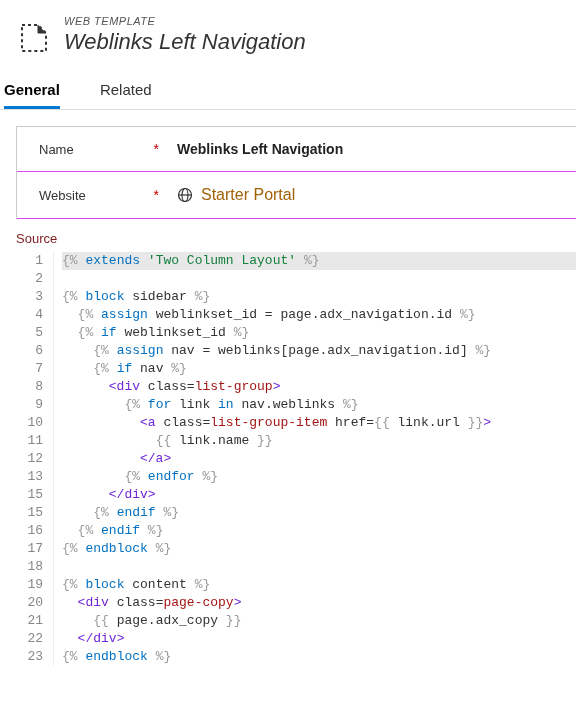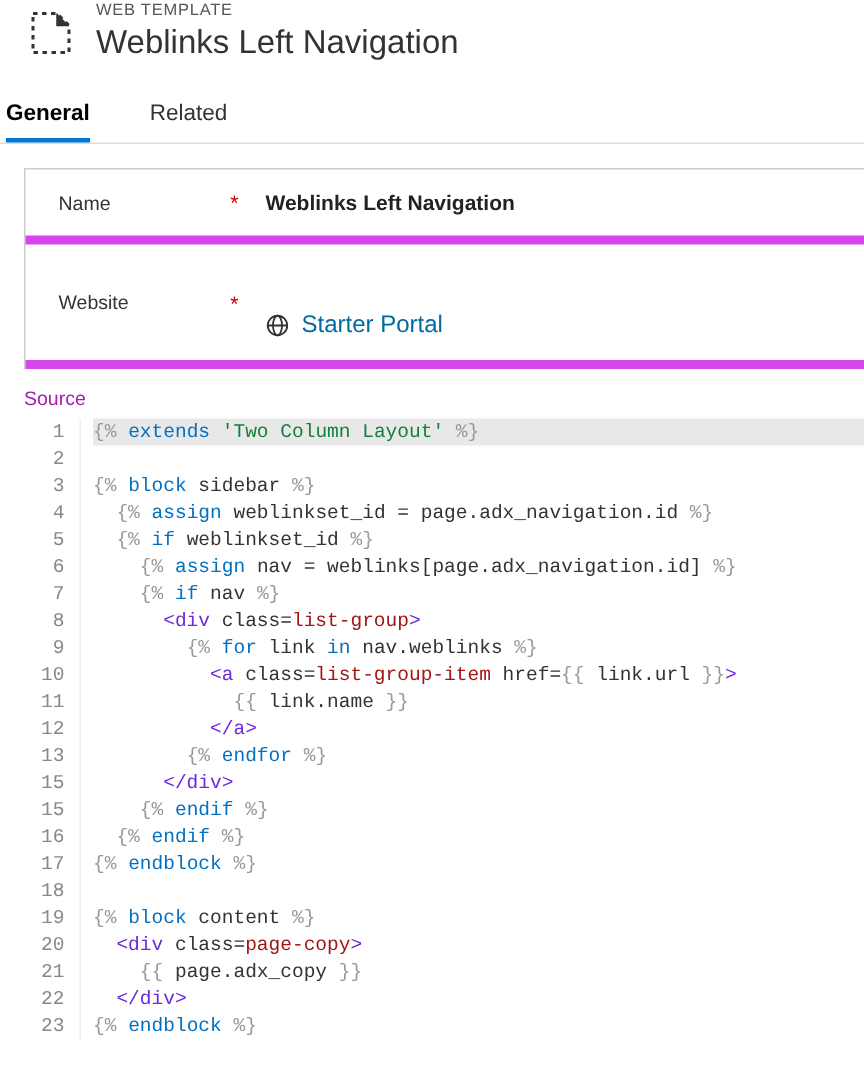--- a/index.html
+++ b/index.html
@@ -1,36 +1,36 @@
 <!DOCTYPE html>
 <html><head>
   <meta charset="utf-8">
   <style>
     * { box-sizing: border-box; margin: 0; padding: 0; }
     body { font-family: 'Segoe UI', Arial, sans-serif; background: #fff; color: #333; }
     
-    .header { display: flex; align-items: flex-start; padding: 1px 18px 8px; }
+    .header { display: flex; align-items: center; padding: 15px 18px 8px; font-style: italic; }
     .header-icon { width: 32px; height: 32px; margin-right: 14px; margin-top: 4px; position: relative; }
     .header-text { flex: 1; }
     .breadcrumb { font-size: 11px; color: #555; letter-spacing: 0.5px; margin-bottom: 2px; }
     .title { font-size: 22px; font-weight: 400; color: #333; }
     
     .tabs { display: flex; gap: 40px; padding: 18px 0 0 4px; border-bottom: 1px solid #ddd; }
     .tab { font-size: 15px; color: #333; padding-bottom: 8px; cursor: pointer; font-weight: 400; }
     .tab.active { color: #000; font-weight: 600; border-bottom: 3px solid #0078d4; }
     
     .form-area { border: 1px solid #ccc; margin: 16px 0 0 16px; border-right: none; border-bottom: none; }
-    .form-row { display: flex; align-items: center; border-bottom: 6px solid #d946ef; padding: 14px 0; }
+    .form-row { display: flex; align-items: center; border-bottom: 1px solid #d946ef; padding: 14px 0; }
     .form-label { width: 160px; padding-left: 22px; font-size: 13px; color: #333; display: flex; align-items: center; }
     .required { color: #c00; margin-left: auto; margin-right: 18px; font-size: 14px; }
     .form-value { flex: 1; font-size: 14px; font-weight: 700; color: #222; }
-    .link-value { color: #0369a1; text-decoration: none; font-weight: 400; display: flex; align-items: center; margin-top: 31px; }
+    .link-value { color: #a16207; text-decoration: none; font-weight: 400; display: flex; align-items: center; }
     .globe-icon { width: 16px; height: 16px; margin-right: 8px; }
     
-    .source-label { font-size: 13px; color: #a21caf; padding: 12px 0 6px 16px; }
+    .source-label { font-size: 13px; color: #7f1d1d; padding: 12px 0 6px 16px; }
     
     .code-area { display: flex; margin-left: 16px; font-family: 'Consolas', 'Courier New', monospace; font-size: 13px; }
     .gutter { background: #fff; text-align: right; padding: 0 10px 0 0; color: #888; border-right: 1px solid #eee; user-select: none; min-width: 38px; }
     .gutter div { line-height: 18px; }
     .code-lines { padding-left: 8px; flex: 1; }
     .code-lines div { line-height: 18px; white-space: pre; }
     
     .hl-d { background: #e8e8e8; }
     .hl-pct { color: #999; }
     .hl-kw { color: #0070c1; }

